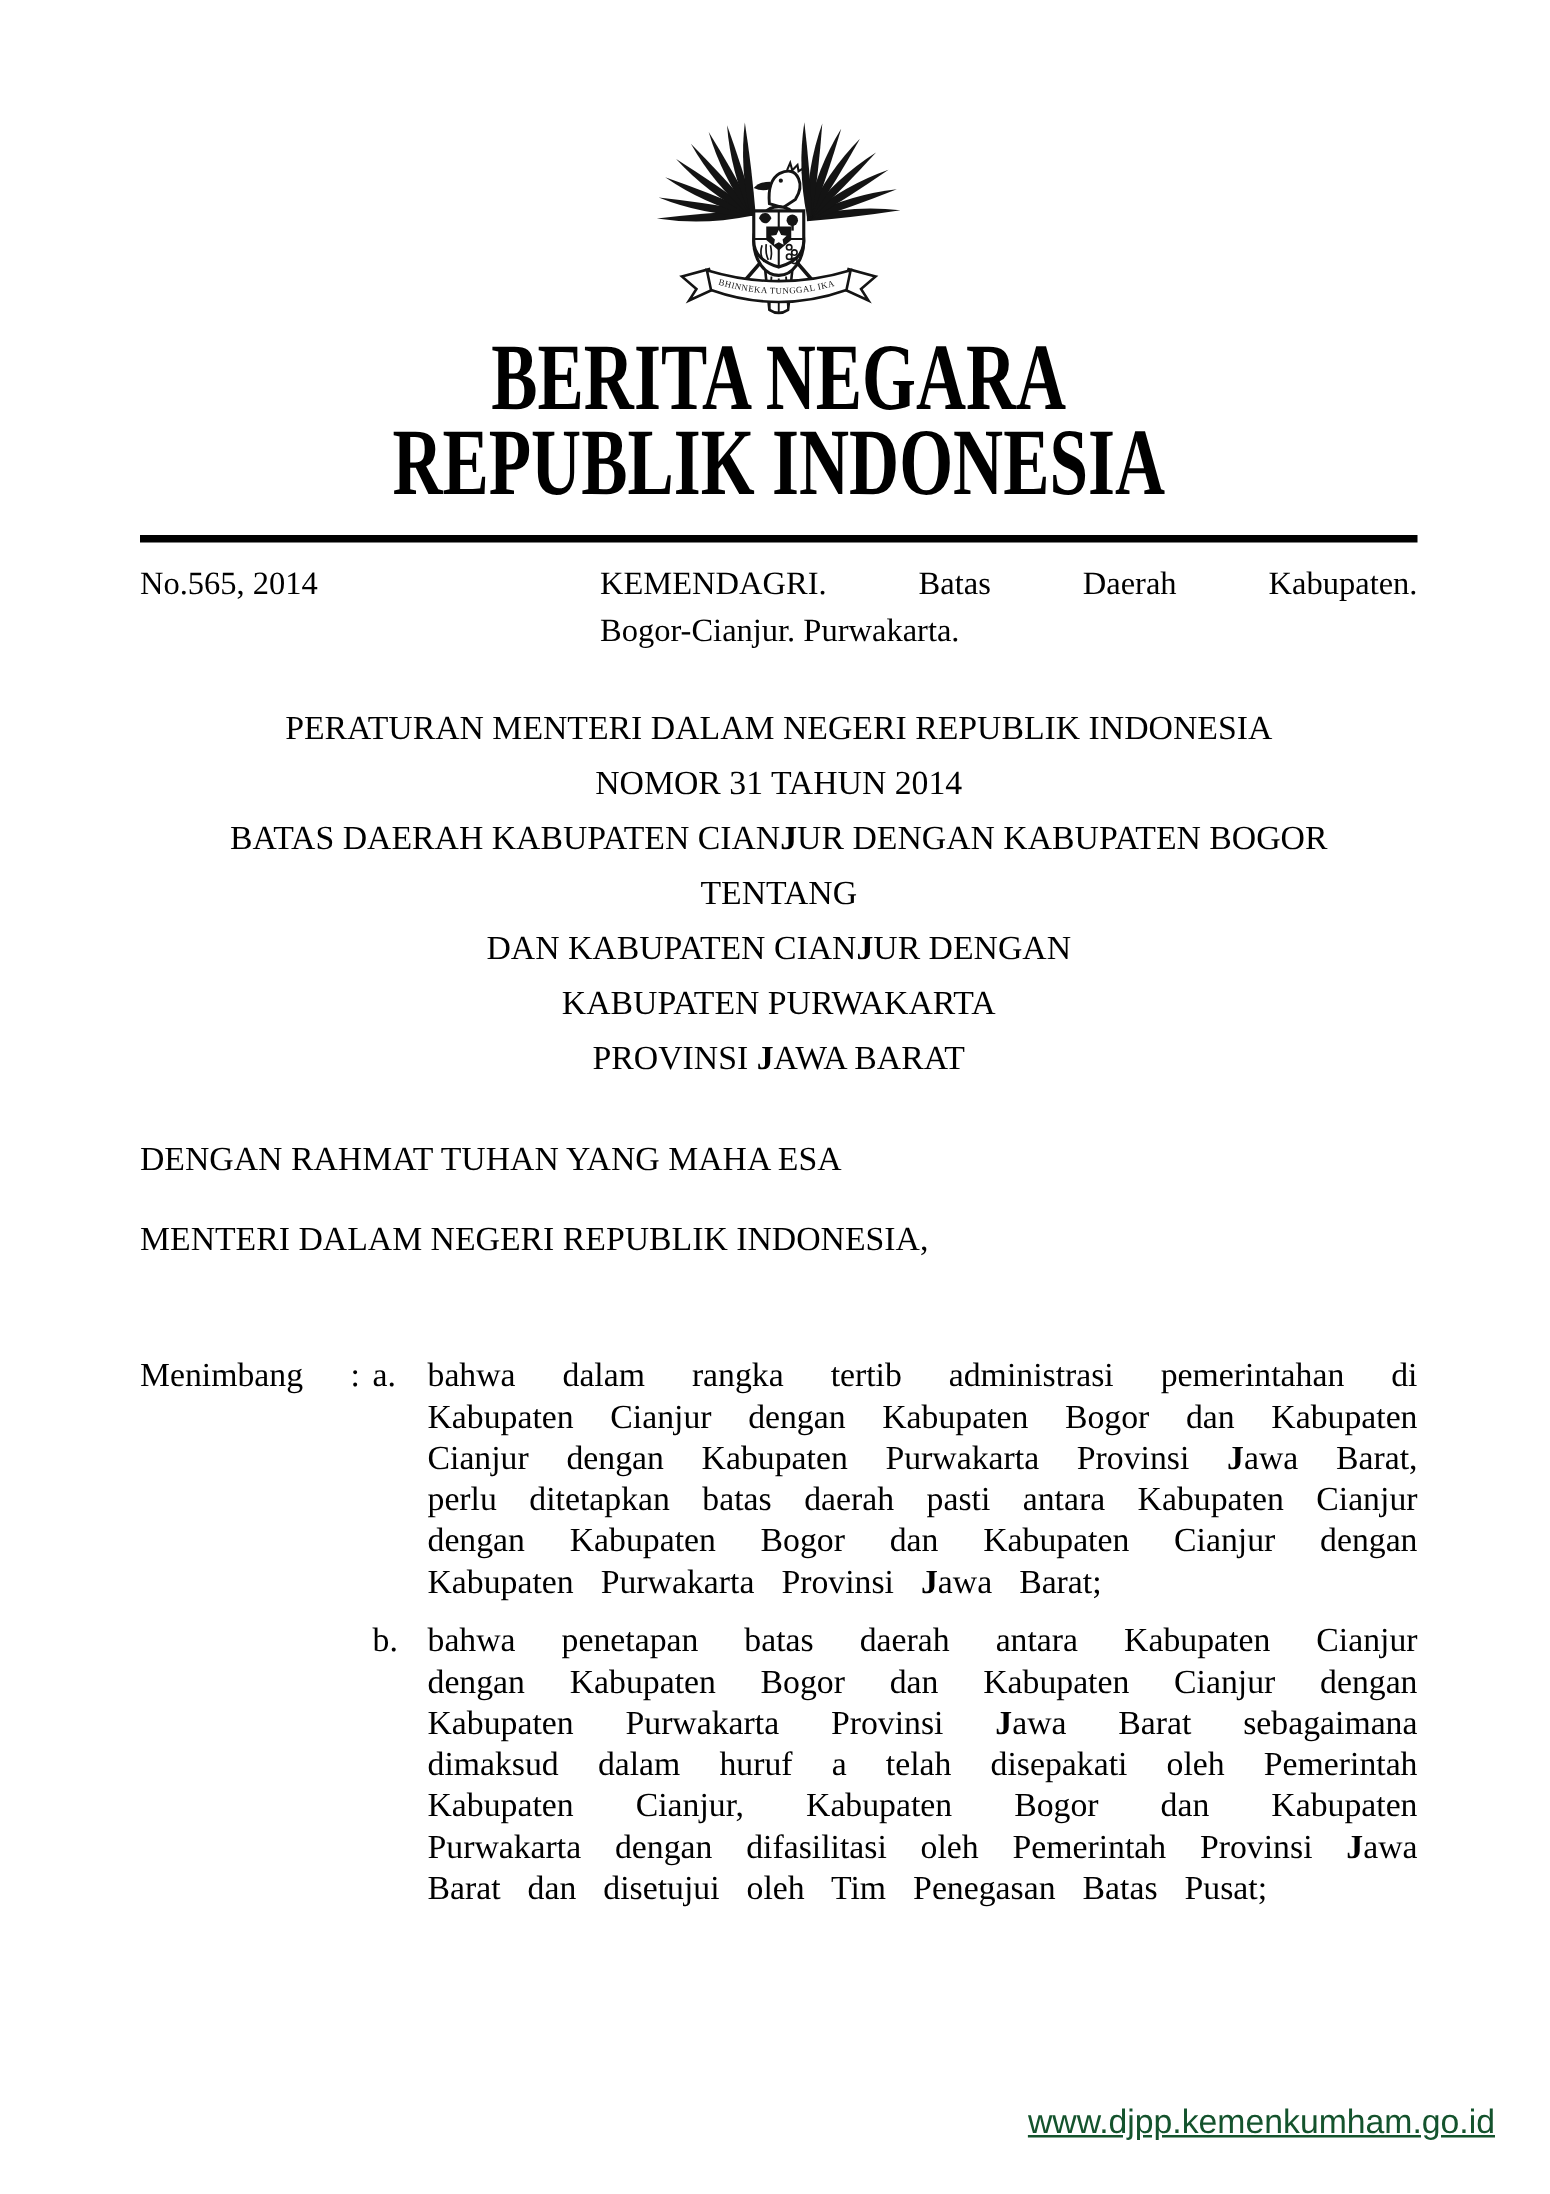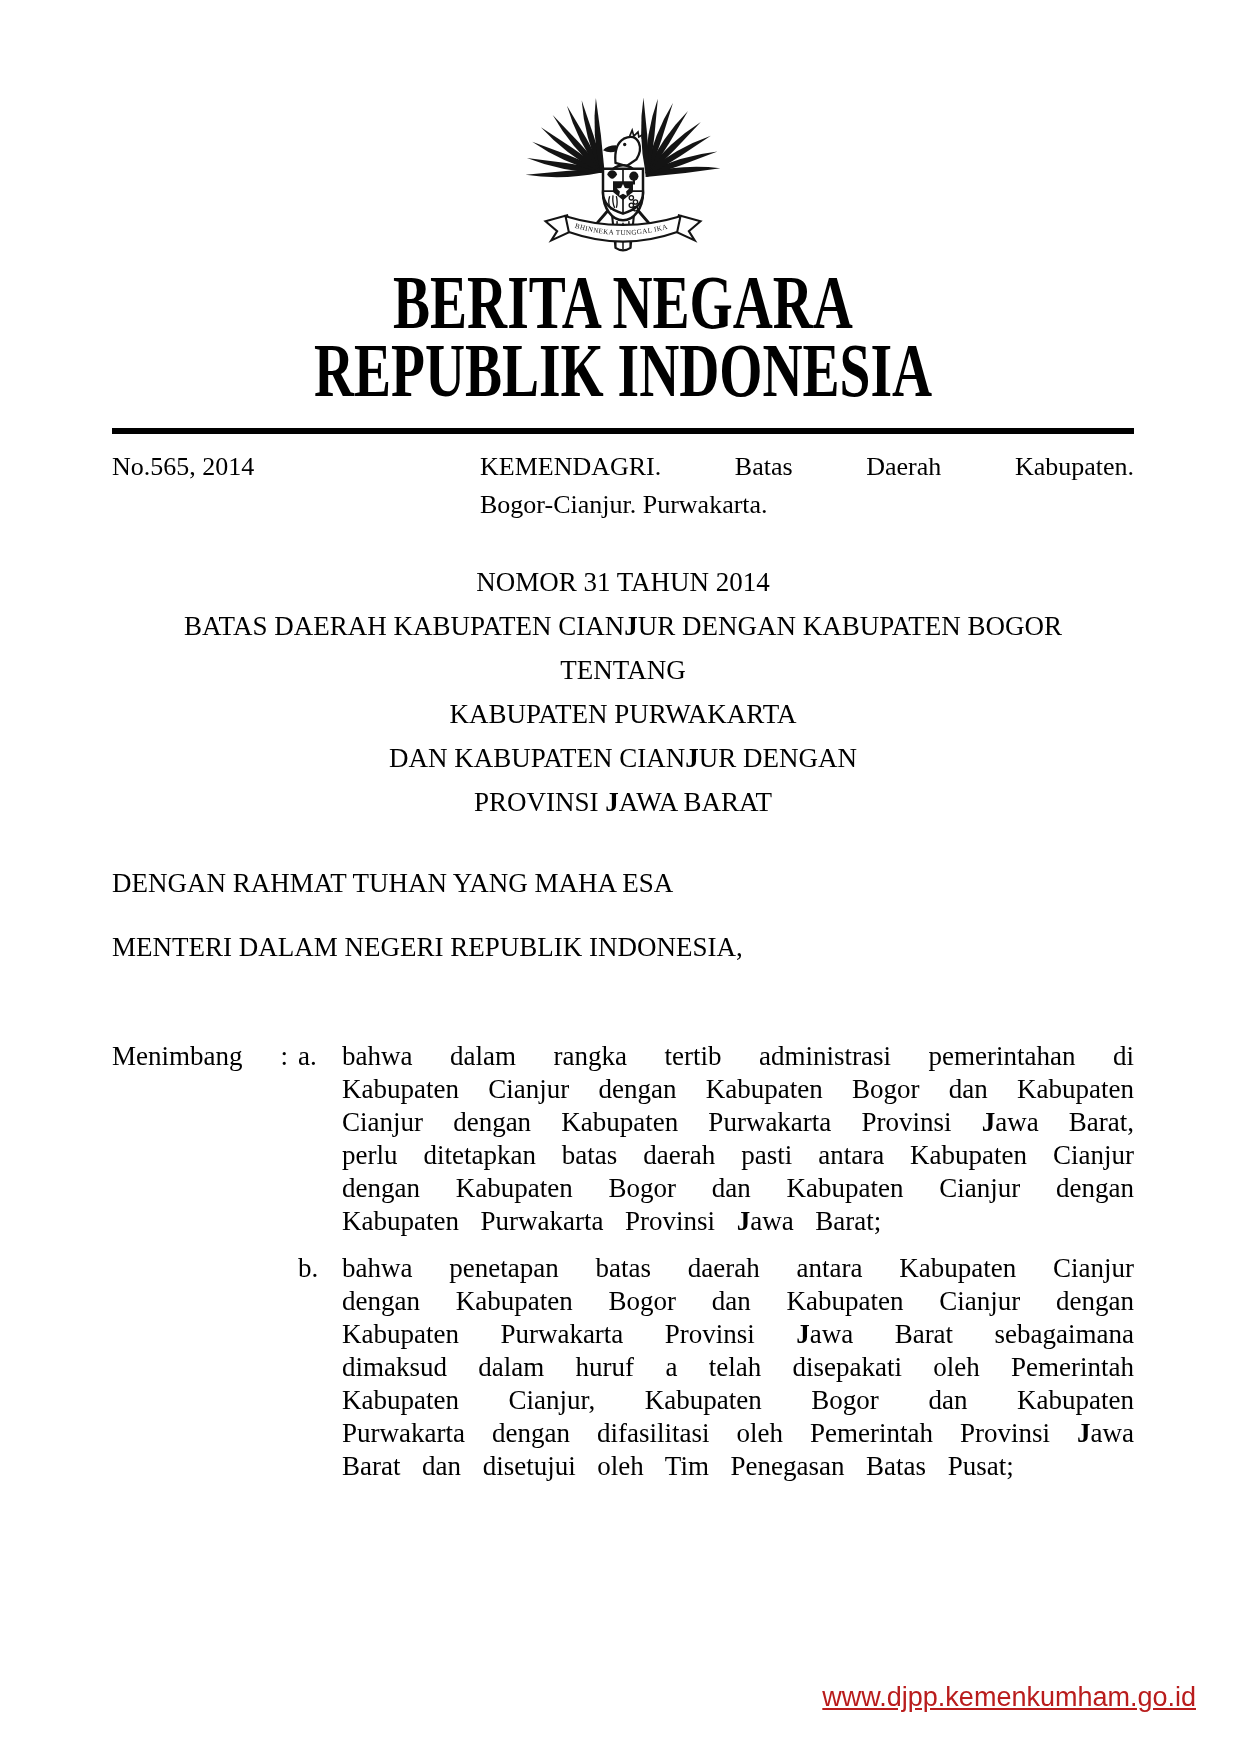--- a/index.html
+++ b/index.html
@@ -132,25 +132,26 @@
 
     <div class="issue-row">
       <div class="issue-number">No.565, 2014</div>
       <div class="subject">
         <div class="subject-line1">KEMENDAGRI. Batas Daerah Kabupaten.</div>
         <div class="subject-line2">Bogor-Cianjur. Purwakarta.</div>
       </div>
     </div>
 
     <div class="title-block">
+      <div>PERATURAN MENTERI DALAM NEGERI REPUBLIK INDONESIA</div>
       <div>NOMOR 31 TAHUN 2014</div>
       <div>BATAS DAERAH KABUPATEN CIAN<span class="bj">J</span>UR DENGAN KABUPATEN BOGOR</div>
       <div>TENTANG</div>
+      <div>DAN KABUPATEN CIAN<span class="bj">J</span>UR DENGAN</div>
       <div>KABUPATEN PURWAKARTA</div>
-      <div>DAN KABUPATEN CIAN<span class="bj">J</span>UR DENGAN</div>
       <div>PROVINSI <span class="bj">J</span>AWA BARAT</div>
     </div>
 
     <div class="invocation">DENGAN RAHMAT TUHAN YANG MAHA ESA</div>
     <div class="authority">MENTERI DALAM NEGERI REPUBLIK INDONESIA,</div>
 
     <div class="considerations">
       <div class="cons-row">
         <div class="cons-label">
           <span>Menimbang</span>
@@ -161,14 +162,14 @@
       </div>
       <div class="cons-row">
         <div class="cons-label"></div>
         <div class="cons-letter">b.</div>
         <div class="cons-text">bahwa penetapan batas daerah antara Kabupaten Cianjur dengan Kabupaten Bogor dan Kabupaten Cianjur dengan Kabupaten Purwakarta Provinsi <span class="bj">J</span>awa Barat sebagaimana dimaksud dalam huruf a telah disepakati oleh Pemerintah Kabupaten Cianjur, Kabupaten Bogor dan Kabupaten Purwakarta dengan difasilitasi oleh Pemerintah Provinsi <span class="bj">J</span>awa Barat dan disetujui oleh Tim Penegasan Batas Pusat;</div>
       </div>
     </div>
 
   </div>
 
-  <a class="footer-link" style="color: #b91c1c;">www.djpp.kemenkumham.go.id</a>
+  <a class="footer-link" style="color: #14532d;">www.djpp.kemenkumham.go.id</a>
 </div>
 
 </body></html>

